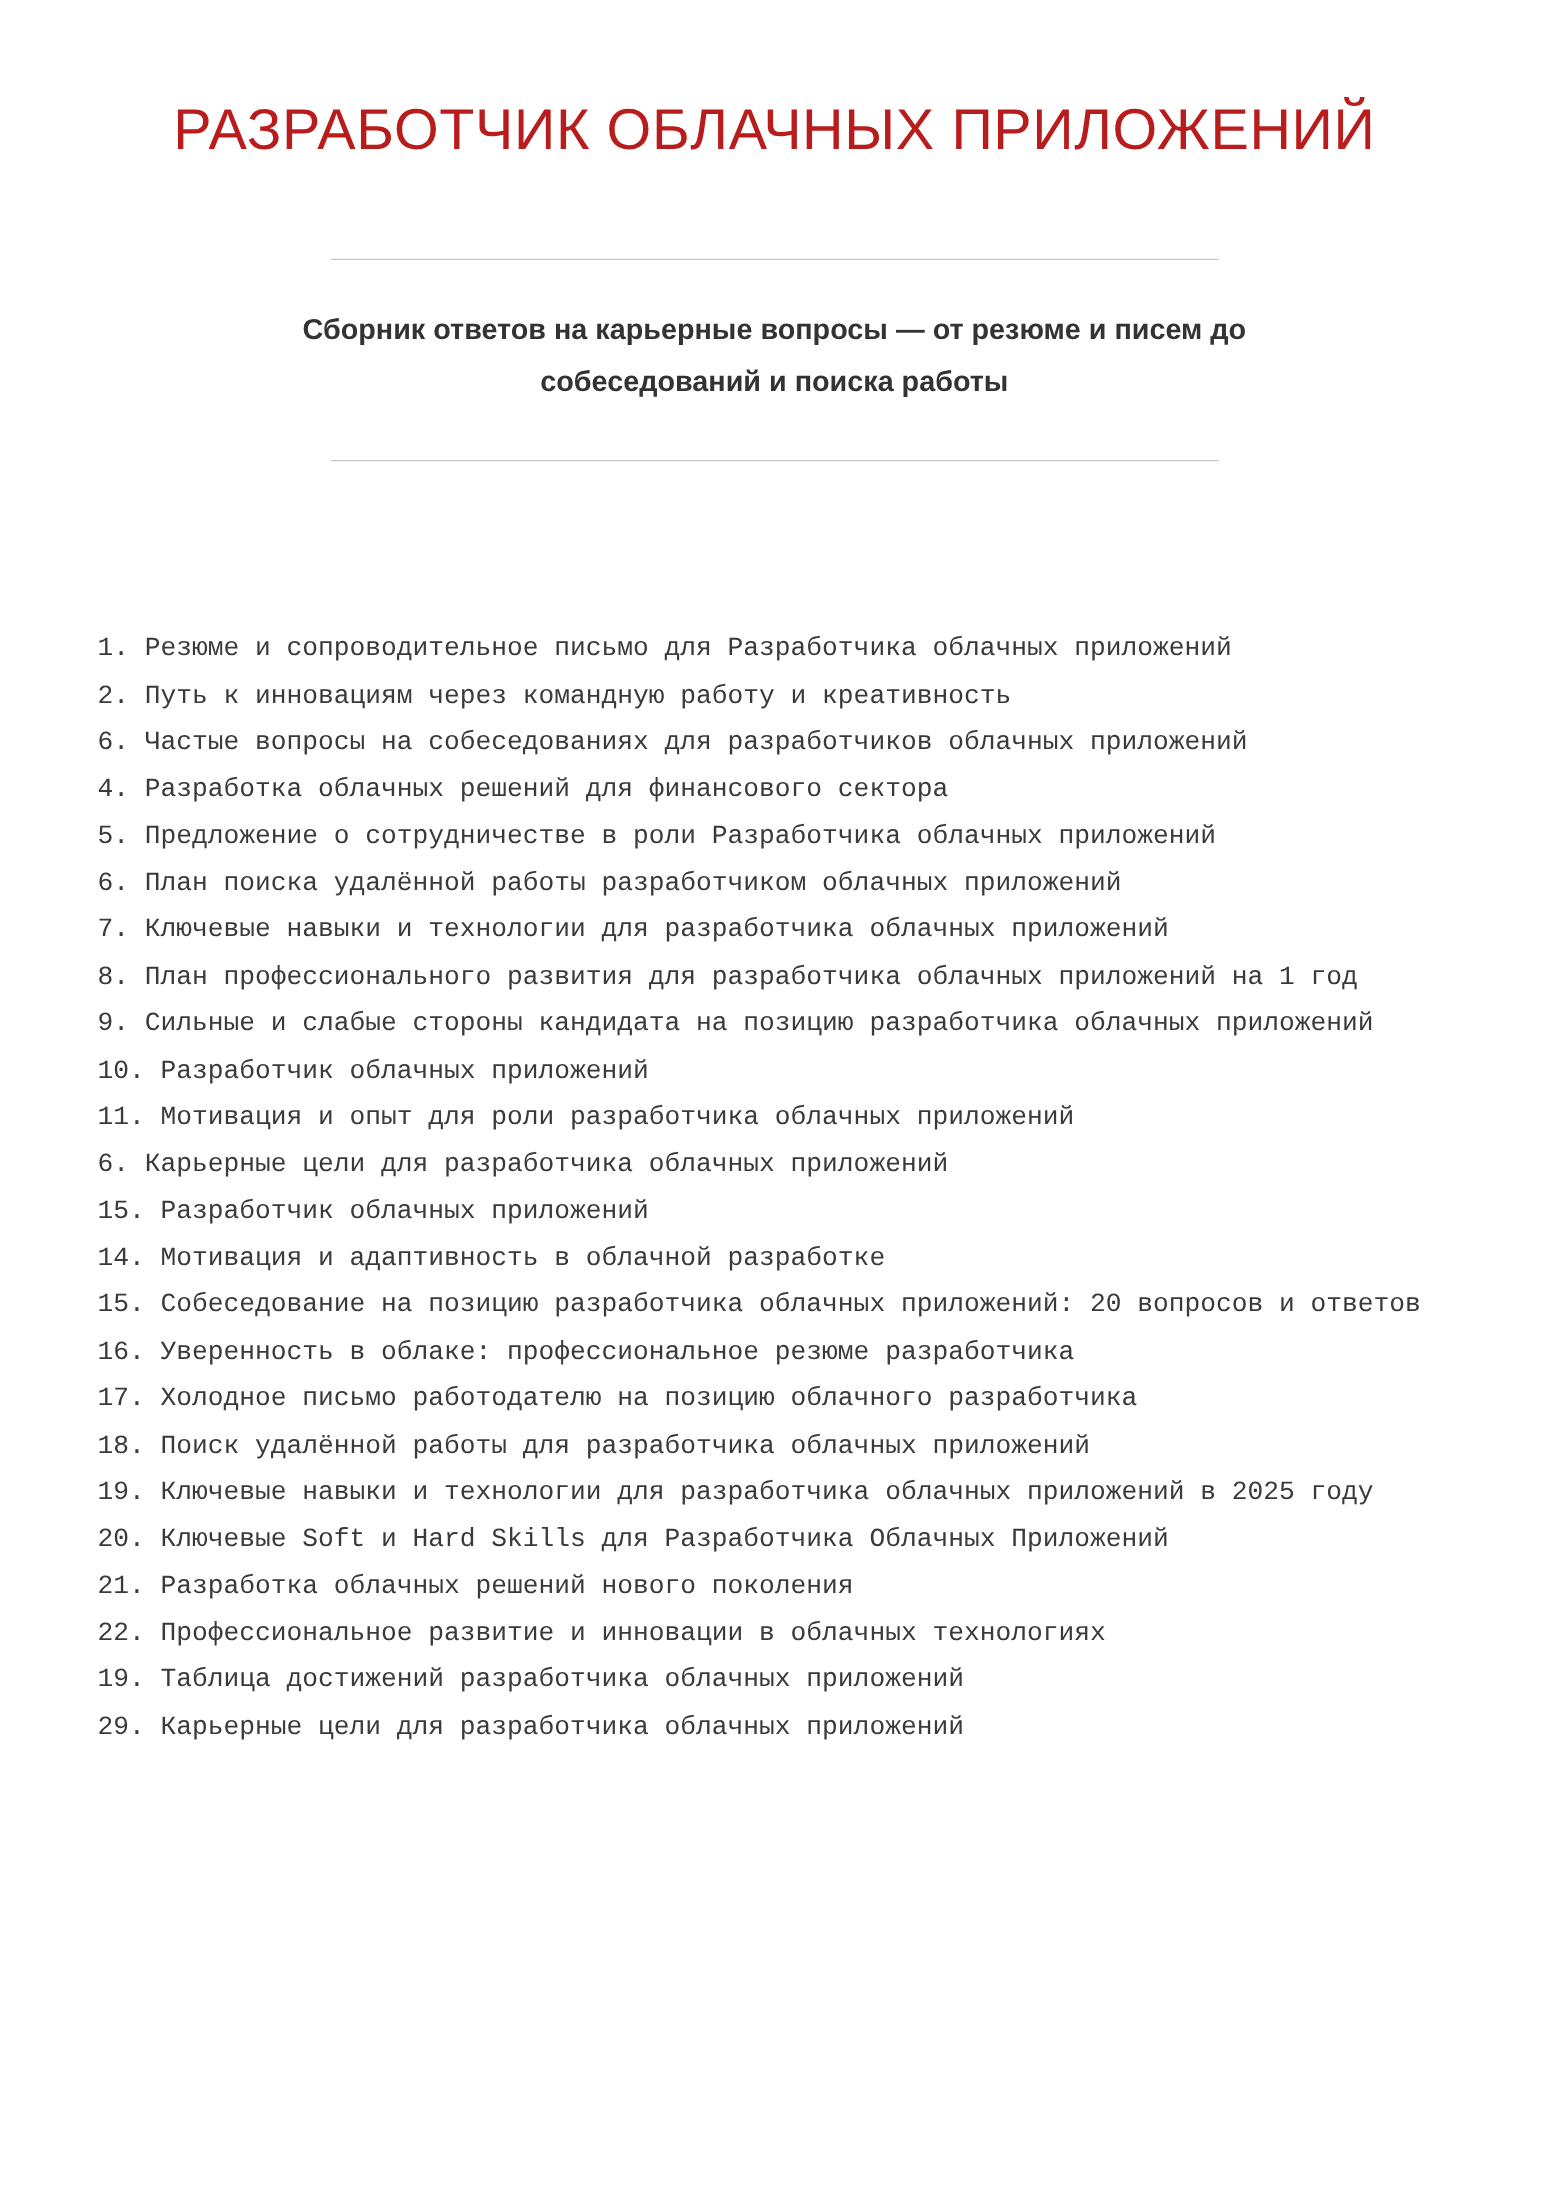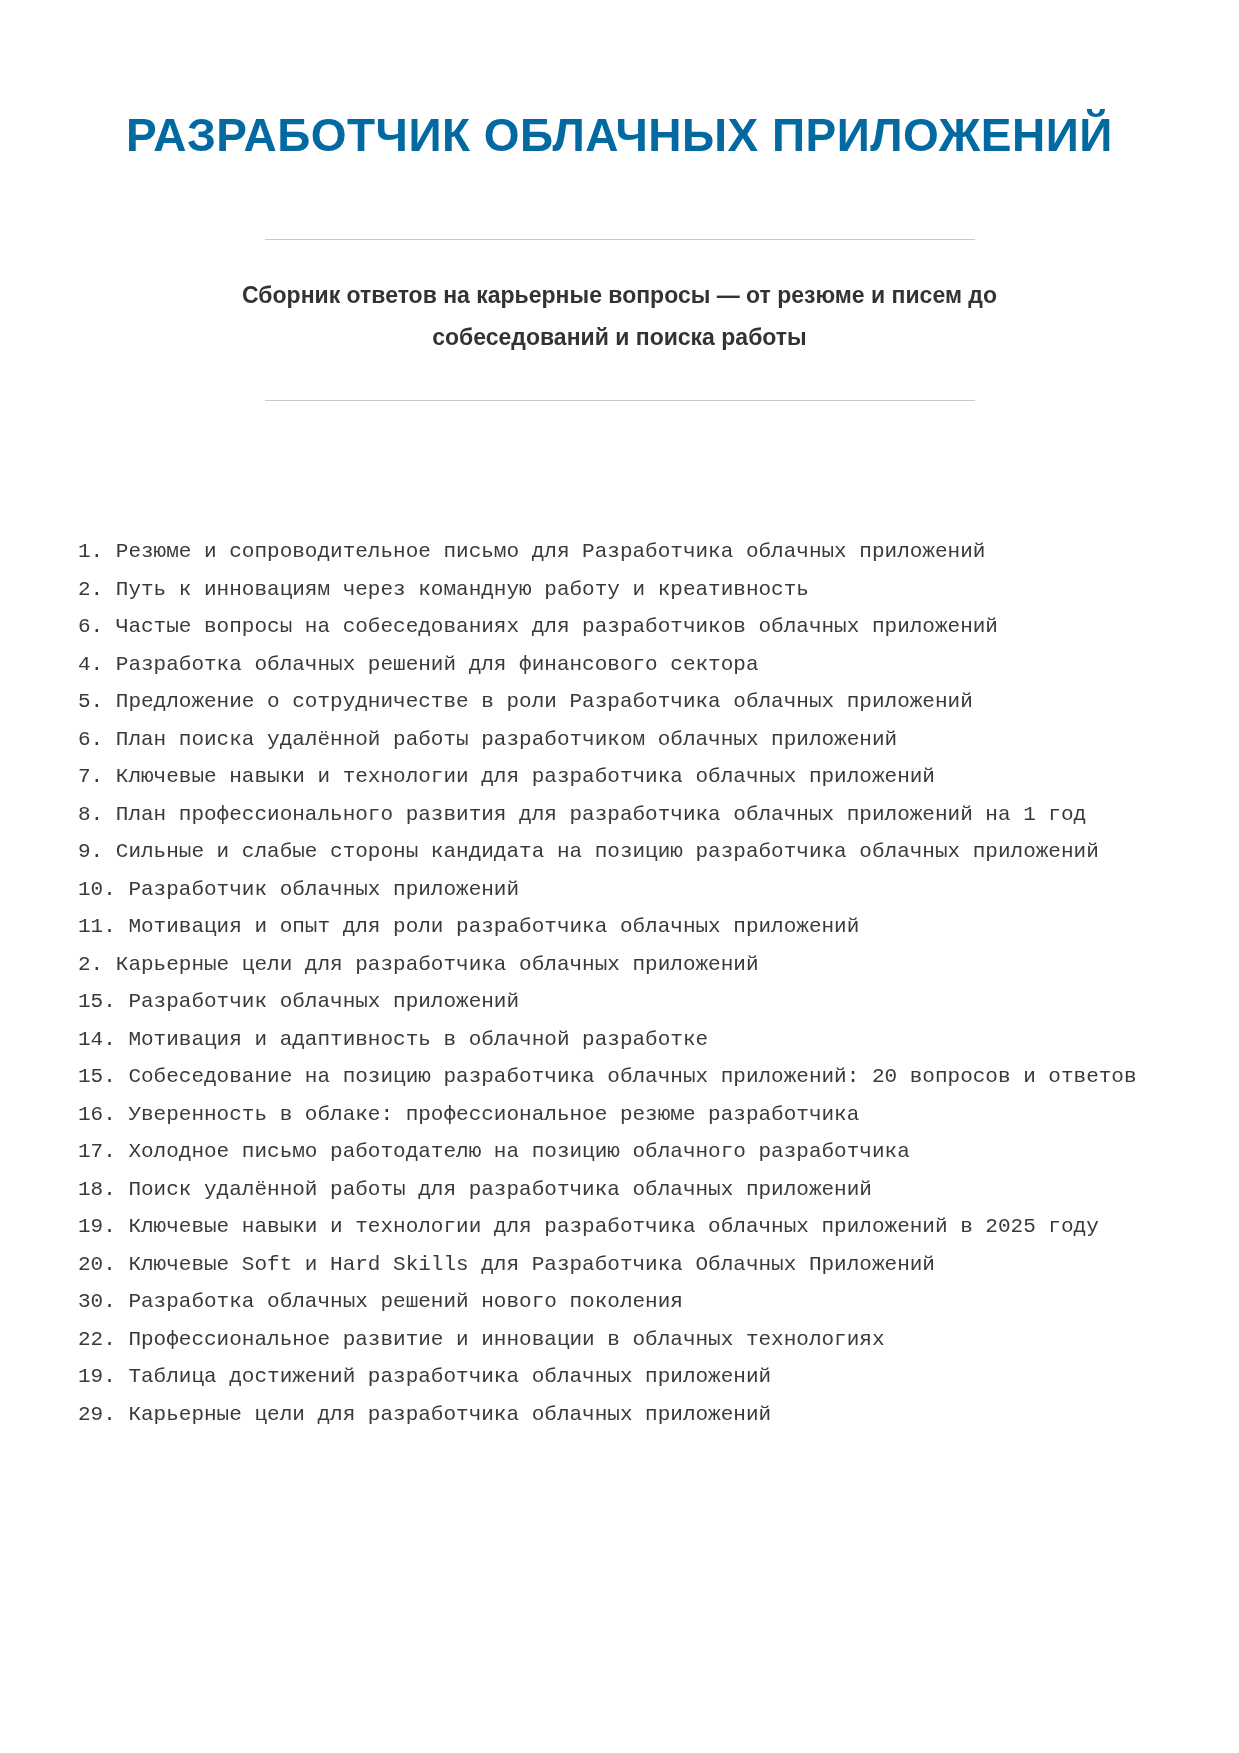--- a/index.html
+++ b/index.html
@@ -14,26 +14,26 @@
     color: #333333;
     overflow: hidden;
   }
   .page {
     box-sizing: border-box;
     width: 1239px;
     height: 1753px;
     padding: 0 78px;
   }
   .doc-title {
-    margin: 108px 10px 0 10px;
+    margin: 76px 10px 0 10px;
     font-size: 46px;
     line-height: 1.2;
-    font-weight: 700;
+    font-weight: 400;
     text-align: center;
-    color: #0369a1;
+    color: #b91c1c;
     letter-spacing: 0.5px;
   }
   .rule {
     border: none;
     border-top: 1px solid #c9c9c9;
     width: 710px;
     margin: 0 auto;
   }
   .rule-top {
     margin-top: 76px;
@@ -80,28 +80,28 @@
     <div class="toc-item">2. Путь к инновациям через командную работу и креативность</div>
     <div class="toc-item">6. Частые вопросы на собеседованиях для разработчиков облачных приложений</div>
     <div class="toc-item">4. Разработка облачных решений для финансового сектора</div>
     <div class="toc-item">5. Предложение о сотрудничестве в роли Разработчика облачных приложений</div>
     <div class="toc-item">6. План поиска удалённой работы разработчиком облачных приложений</div>
     <div class="toc-item">7. Ключевые навыки и технологии для разработчика облачных приложений</div>
     <div class="toc-item">8. План профессионального развития для разработчика облачных приложений на 1 год</div>
     <div class="toc-item">9. Сильные и слабые стороны кандидата на позицию разработчика облачных приложений</div>
     <div class="toc-item">10. Разработчик облачных приложений</div>
     <div class="toc-item">11. Мотивация и опыт для роли разработчика облачных приложений</div>
-    <div class="toc-item">2. Карьерные цели для разработчика облачных приложений</div>
+    <div class="toc-item">6. Карьерные цели для разработчика облачных приложений</div>
     <div class="toc-item">15. Разработчик облачных приложений</div>
     <div class="toc-item">14. Мотивация и адаптивность в облачной разработке</div>
     <div class="toc-item">15. Собеседование на позицию разработчика облачных приложений: 20 вопросов и ответов</div>
     <div class="toc-item">16. Уверенность в облаке: профессиональное резюме разработчика</div>
     <div class="toc-item">17. Холодное письмо работодателю на позицию облачного разработчика</div>
     <div class="toc-item">18. Поиск удалённой работы для разработчика облачных приложений</div>
     <div class="toc-item">19. Ключевые навыки и технологии для разработчика облачных приложений в 2025 году</div>
     <div class="toc-item">20. Ключевые Soft и Hard Skills для Разработчика Облачных Приложений</div>
-    <div class="toc-item">30. Разработка облачных решений нового поколения</div>
+    <div class="toc-item">21. Разработка облачных решений нового поколения</div>
     <div class="toc-item">22. Профессиональное развитие и инновации в облачных технологиях</div>
     <div class="toc-item">19. Таблица достижений разработчика облачных приложений</div>
     <div class="toc-item">29. Карьерные цели для разработчика облачных приложений</div>
   </div>
 
 </div>
 
 </body></html>

